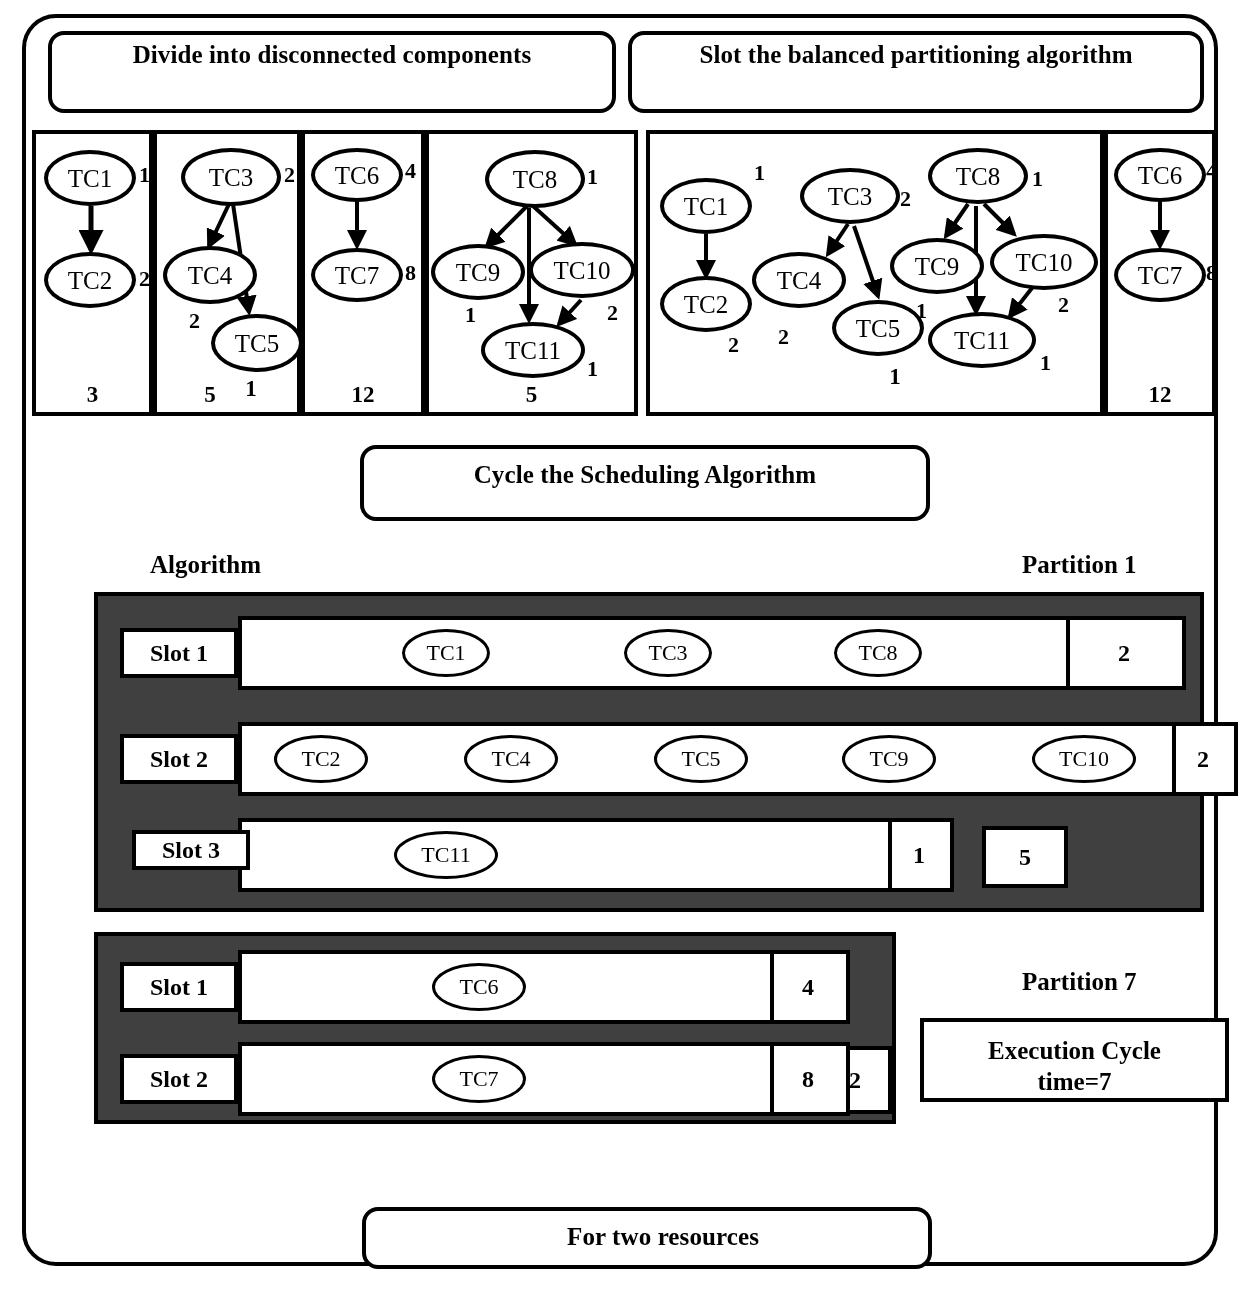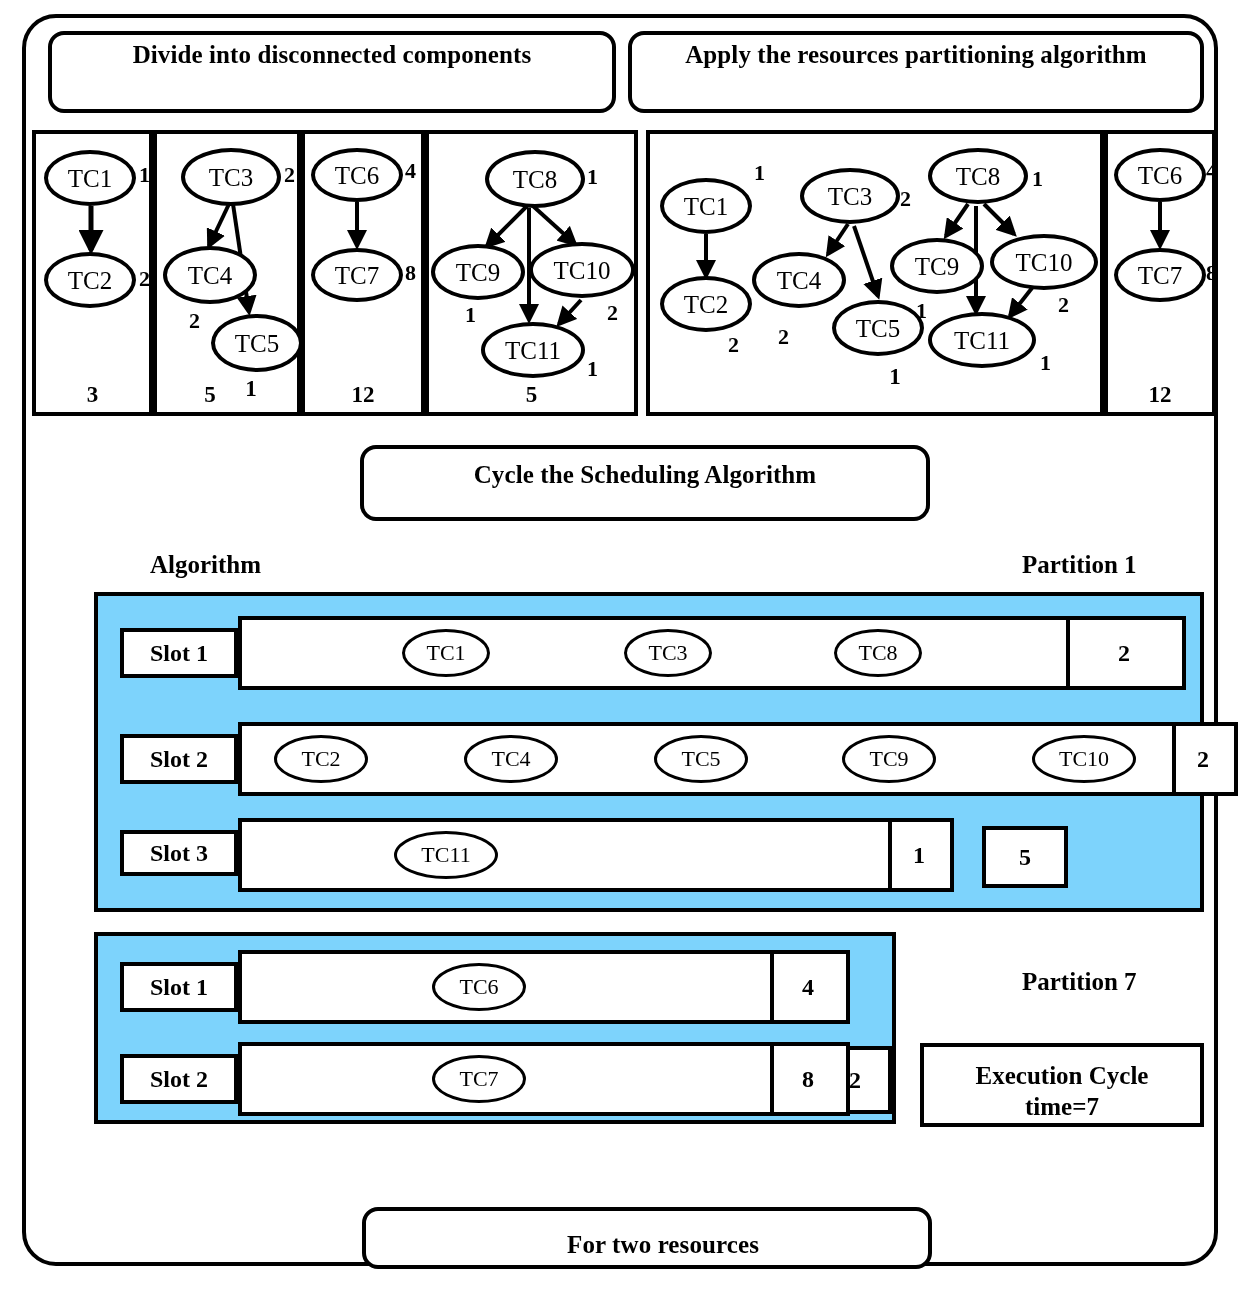--- a/index.html
+++ b/index.html
@@ -32,21 +32,21 @@
         box-sizing:border-box;background:#fff;display:flex;
         align-items:center;justify-content:center;
         font-size:25px;font-weight:normal;line-height:1;}
   .wgt{position:absolute;font-weight:bold;font-size:22px;line-height:1;}
 
   svg.edges{position:absolute;left:0;top:0;overflow:visible;pointer-events:none;}
 
   
   .sectlabel{position:absolute;font-weight:bold;font-size:25px;}
 
-  .partbox{position:absolute;border:4px solid #000;box-sizing:border-box;background:#7dd3fc;}
+  .partbox{position:absolute;border:4px solid #000;box-sizing:border-box;background:#404040;}
 
   .slotlabel{position:absolute;border:4px solid #000;box-sizing:border-box;
              background:#fff;display:flex;align-items:center;justify-content:center;
              font-weight:bold;font-size:24px;z-index:3;}
   .slotbar{position:absolute;border:4px solid #000;box-sizing:border-box;
            background:#fff;z-index:2;}
   .slotbar .tail{position:absolute;top:-4px;bottom:-4px;border-left:4px solid #000;}
   .slotbar .tailnum{position:absolute;top:0;bottom:0;display:flex;
                     align-items:center;justify-content:center;
                     font-weight:bold;font-size:24px;}
@@ -65,21 +65,21 @@
 </head>
 <body>
 
 <div class="outer">
 
   <div class="pill" id="hdr-divide" style="left:22px;top:13px;width:568px;height:82px;">
     <div class="txt">Divide into disconnected components</div>
   </div>
 
   <div class="pill" id="hdr-balanced" style="left:602px;top:13px;width:576px;height:82px;">
-    <div class="txt">Apply the resources partitioning algorithm</div>
+    <div class="txt">Slot the balanced partitioning algorithm</div>
   </div>
 
   <div class="cbox" style="left:6px;top:112px;width:121px;height:286px;">
     <svg class="edges" width="121" height="286">
       <defs>
         <marker id="ah1" viewBox="0 0 10 10" refX="8" refY="5" markerWidth="5" markerHeight="5" orient="auto-start-reverse">
           <path d="M 0 0 L 10 5 L 0 10 z" fill="#000"></path>
         </marker>
       </defs>
       <line x1="55" y1="72" x2="55" y2="116" stroke="#000" stroke-width="5" marker-end="url(#ah1)"></line>
@@ -252,21 +252,21 @@
     <div class="slotbar" style="left:140px;top:126px;width:1000px;height:74px;">
       <div class="tail" style="left:930px;"></div>
       <div class="tailnum" style="left:930px;right:0;">2</div>
       <div class="tcell" style="left:32px;width:94px;height:48px;">TC2</div>
       <div class="tcell" style="left:222px;width:94px;height:48px;">TC4</div>
       <div class="tcell" style="left:412px;width:94px;height:48px;">TC5</div>
       <div class="tcell" style="left:600px;width:94px;height:48px;">TC9</div>
       <div class="tcell" style="left:790px;width:104px;height:48px;">TC10</div>
     </div>
 
-    <div class="slotlabel" style="left:22px;top:234px;width:118px;height:46px;">Slot 3</div>
+    <div class="slotlabel" style="left:34px;top:234px;width:118px;height:40px;">Slot 3</div>
     <div class="slotbar" style="left:140px;top:222px;width:716px;height:74px;">
       <div class="tail" style="left:646px;"></div>
       <div class="tailnum" style="left:646px;right:0;">1</div>
       <div class="tcell" style="left:152px;width:104px;height:48px;">TC11</div>
     </div>
 
     <div class="sumbox" style="left:884px;top:230px;width:86px;height:62px;">5</div>
   </div>
 
   <div class="partbox" style="left:68px;top:914px;width:802px;height:192px;">
@@ -283,22 +283,22 @@
       <div class="tail" style="left:528px;"></div>
       <div class="tailnum" style="left:528px;right:0;">8</div>
       <div class="tcell" style="left:190px;width:94px;height:48px;">TC7</div>
     </div>
 
     <div class="sumbox" style="left:708px;top:110px;width:86px;height:68px;">12</div>
   </div>
 
   <div class="sectlabel" style="left:996px;top:950px;">Partition 7</div>
 
-  <div class="ecbox" style="left:894px;top:1000px;width:284px;height:84px;margin-top:25px;">
+  <div class="ecbox" style="left:894px;top:1000px;width:309px;height:84px;">
     <div>Execution Cycle</div>
     <div>time=7</div>
   </div>
 
   <div class="pill" id="hdr-resources" style="left:336px;top:1189px;width:570px;height:62px;">
-    <div class="txt" style="top:20px;padding-left:32px;">For two resources</div>
+    <div class="txt" style="top:12px;padding-left:32px;">For two resources</div>
   </div>
 
 </div>
 
 </body></html>

